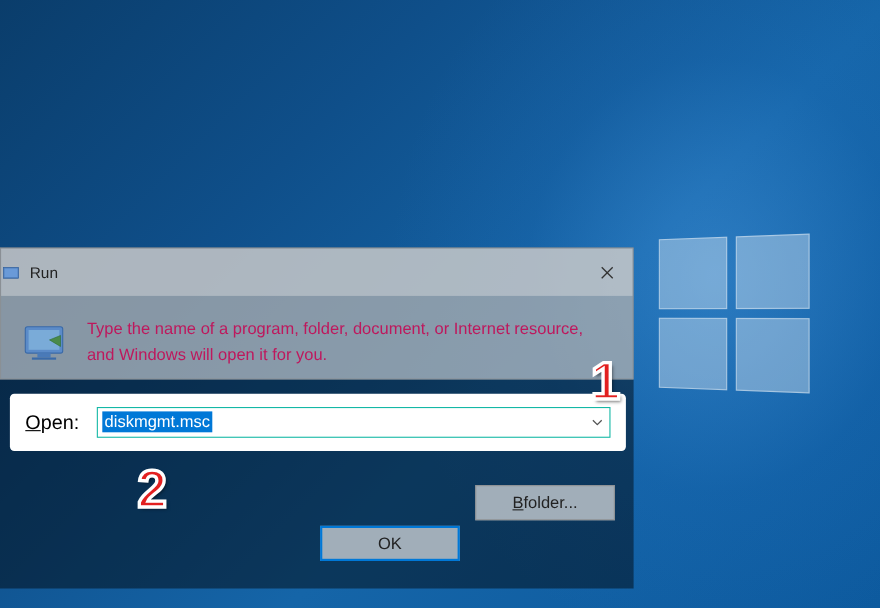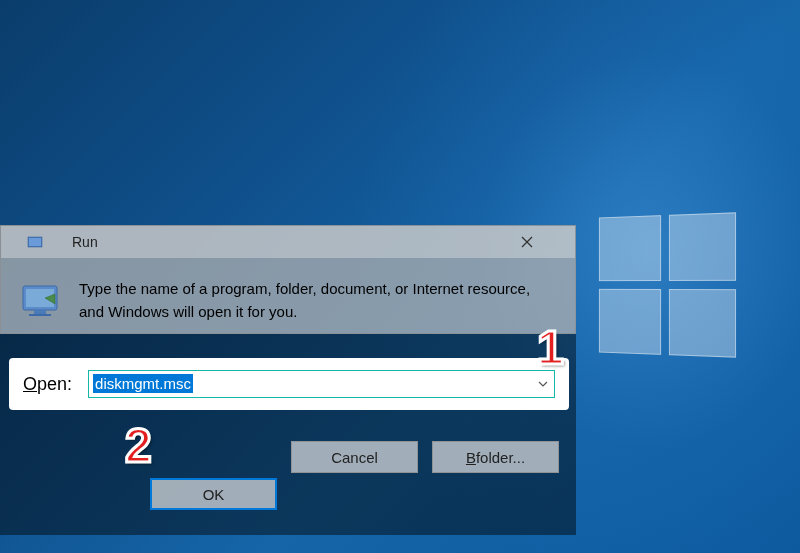--- a/index.html
+++ b/index.html
@@ -62,26 +62,25 @@
     .run-dialog {
       position: absolute;
       left: 0;
       top: 225px;
       width: 576px;
       background: rgba(240, 240, 240, 0.55);
       border: 1px solid rgba(140, 140, 140, 0.6);
     }
     
     .titlebar {
-      height: 32px;
-      display: flex;
-      align-items: center;
-      padding: 0 25px;
+      height: 43px;
+      display: flex;
+      align-items: center;
+      padding: 0 0;
       background: rgba(230, 230, 230, 0.4);
-      gap: 20px;
     }
     
     .titlebar-icon {
       width: 18px;
       height: 18px;
       margin-right: 8px;
       display: flex;
       align-items: center;
       justify-content: center;
     }
@@ -112,21 +111,21 @@
       gap: 18px;
     }
     
     .run-icon {
       width: 42px;
       height: 42px;
       flex-shrink: 0;
     }
     
     .description {
-      color: #000000;
+      color: #be185d;
       font-size: 15px;
       line-height: 1.5;
     }
     
     
     .input-highlight {
       position: absolute;
       left: 8px;
       top: 132px;
       width: 560px;
@@ -299,20 +298,19 @@
       <div class="dropdown-arrow">
         <svg width="10" height="6" viewBox="0 0 10 6">
           <path d="M 1 1 L 5 5 L 9 1" stroke="#555" stroke-width="1.2" fill="none"></path>
         </svg>
       </div>
     </div>
   </div>
 
   <div class="button-row">
     <button class="dlg-button primary">OK</button>
-    <button class="dlg-button">Cancel</button>
     <button class="dlg-button"><span class="btn-underline">B</span><span>folder...</span></button>
   </div>
 
 </div>
 
 <div class="annotation annotation-1">1</div>
 <div class="annotation annotation-2">2</div>
 
 </body></html>

